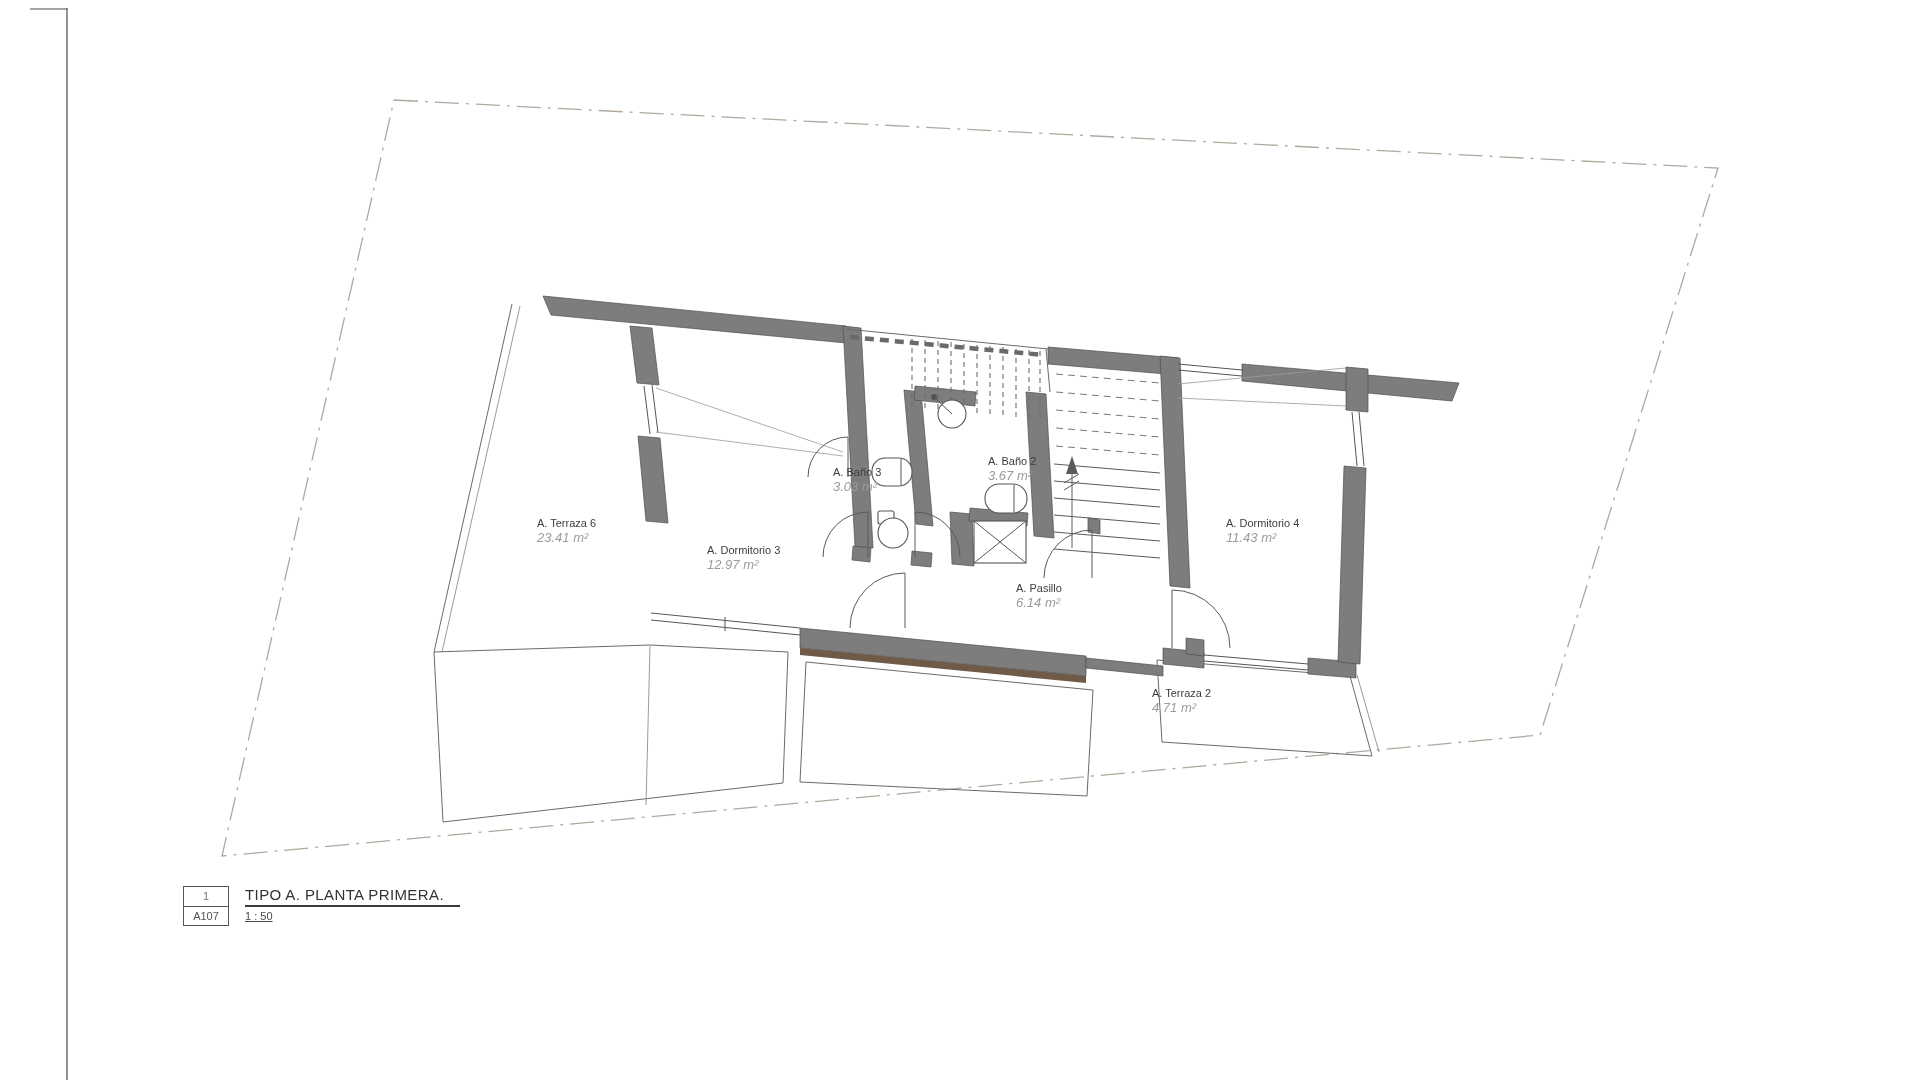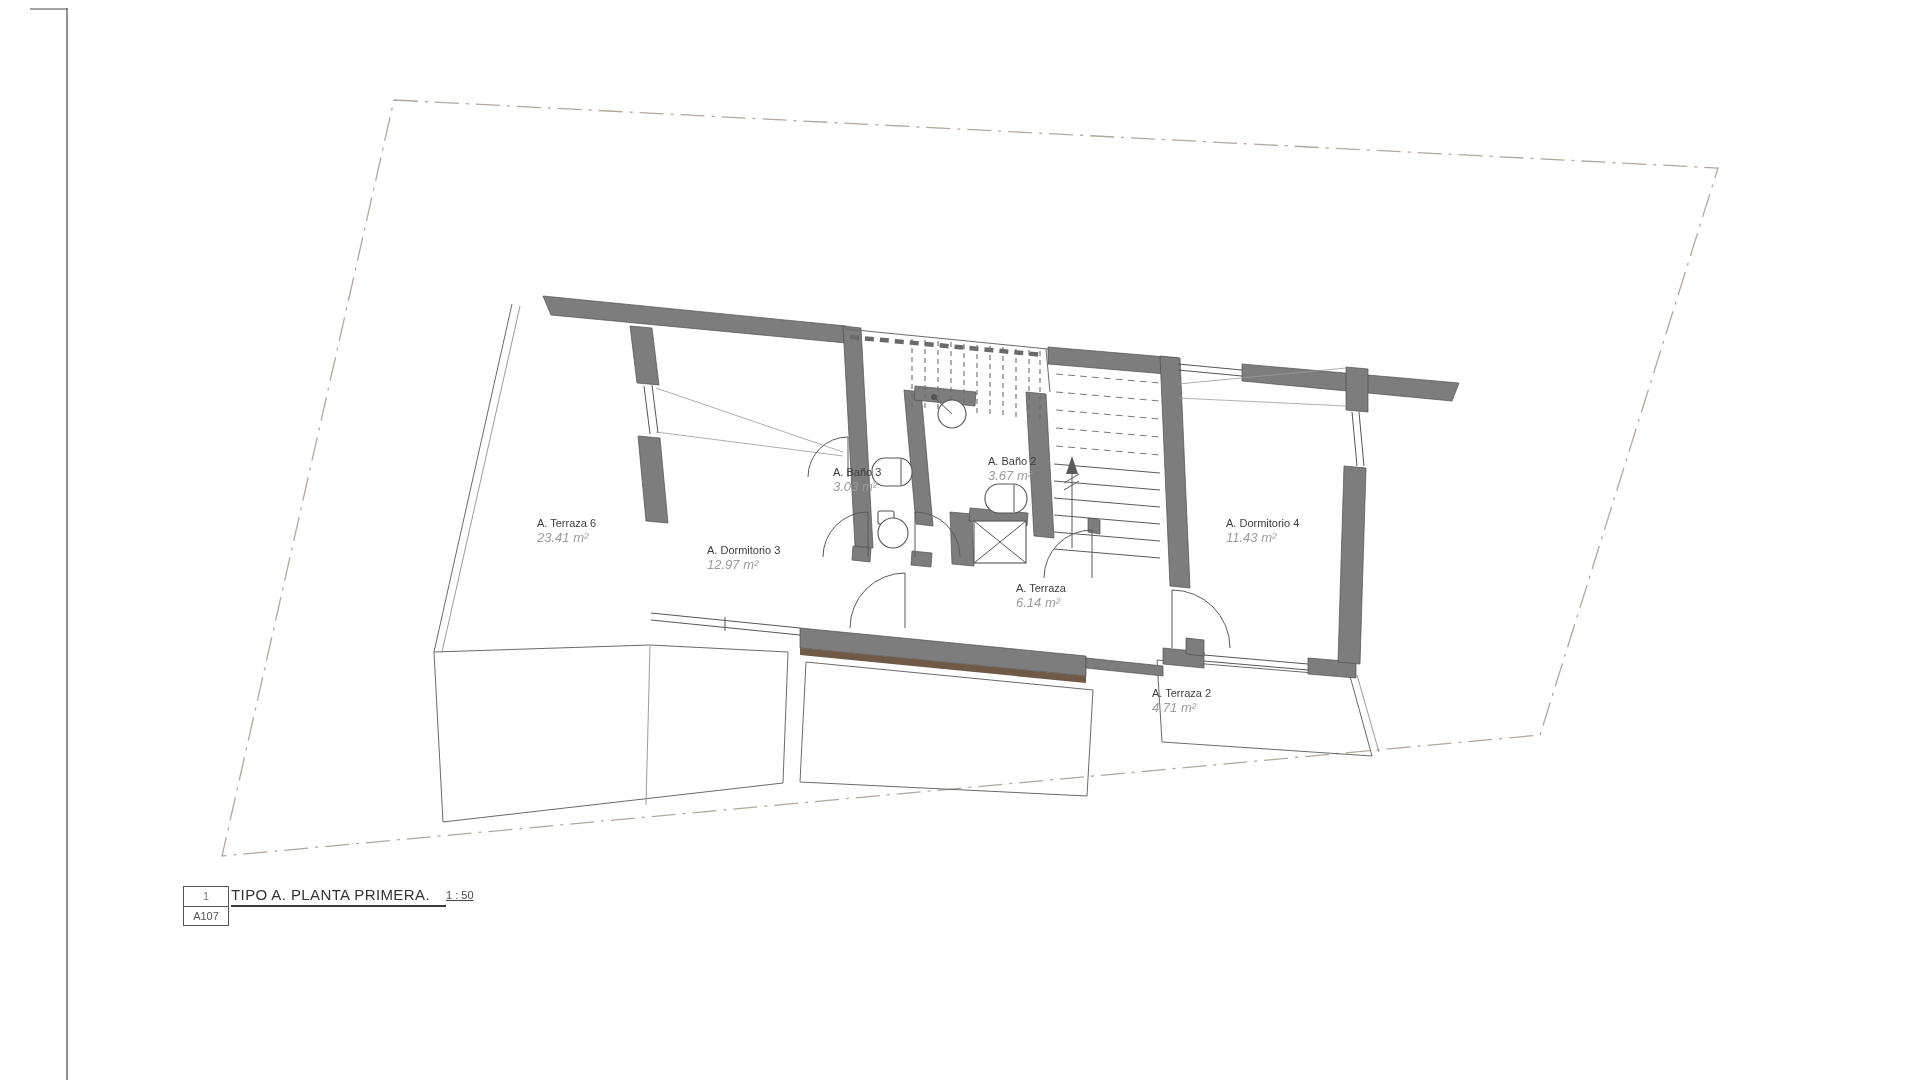--- a/index.html
+++ b/index.html
@@ -24,21 +24,21 @@
   
   .room-label{position:absolute;font-size:11px;color:#3d3d3d;line-height:1.2;white-space:nowrap;}
   .room-label .rarea{display:block;font-style:italic;font-size:13px;color:#9b9b9b;}
   
   .title-block{position:absolute;left:183px;top:886px;display:flex;align-items:flex-start;}
   .tb-box{width:46px;height:40px;border:1px solid #555;box-sizing:border-box;
           display:flex;flex-direction:column;}
   .tb-cell{flex:1;display:flex;align-items:center;justify-content:center;
            font-size:11px;color:#555;}
   .tb-cell.top{border-bottom:1px solid #555;color:#777;}
-  .tb-right{margin-left:2px;display:flex;flex-direction:row;}
+  .tb-right{margin-left:16px;display:flex;flex-direction:column;}
   .tb-title{font-size:15px;color:#333;letter-spacing:.4px;border-bottom:2px solid #3a3a3a;
             padding:0 16px 2px 0;}
   .tb-scale{font-size:11px;color:#4a4a4a;margin-top:3px;text-decoration:underline;}
 </style>
 </head>
 <body>
 
 <div class="sheet">
 
   <svg class="plan-svg" width="1920" height="1080" viewBox="0 0 1920 1080">
@@ -201,21 +201,21 @@
   </div>
   <div class="room-label" style="left:833px;top:466px">
     <span class="rname">A. Baño 3</span>
     <span class="rarea">3.03 m²</span>
   </div>
   <div class="room-label" style="left:988px;top:455px">
     <span class="rname">A. Baño 2</span>
     <span class="rarea">3.67 m²</span>
   </div>
   <div class="room-label" style="left:1016px;top:582px">
-    <span class="rname">A. Terraza</span>
+    <span class="rname">A. Pasillo</span>
     <span class="rarea">6.14 m²</span>
   </div>
   <div class="room-label" style="left:1226px;top:517px">
     <span class="rname">A. Dormitorio 4</span>
     <span class="rarea">11.43 m²</span>
   </div>
   <div class="room-label" style="left:1152px;top:687px">
     <span class="rname">A. Terraza 2</span>
     <span class="rarea">4.71 m²</span>
   </div>

